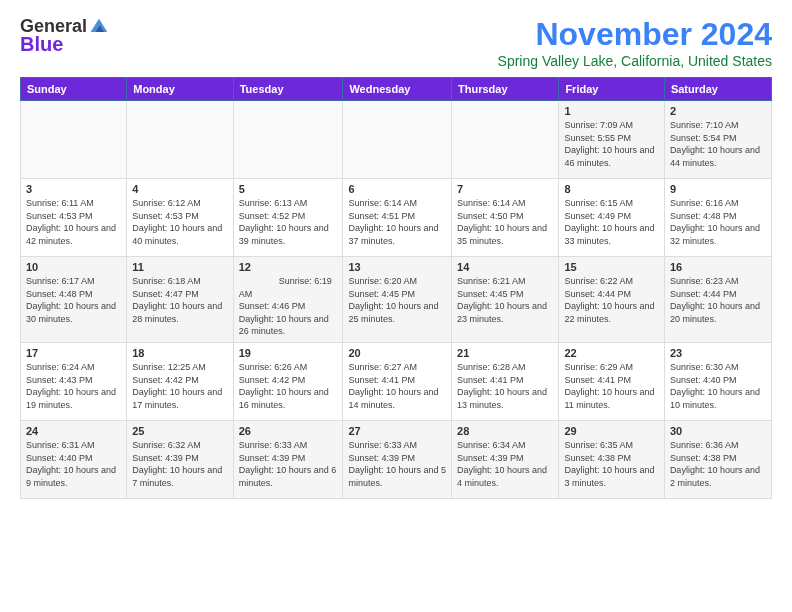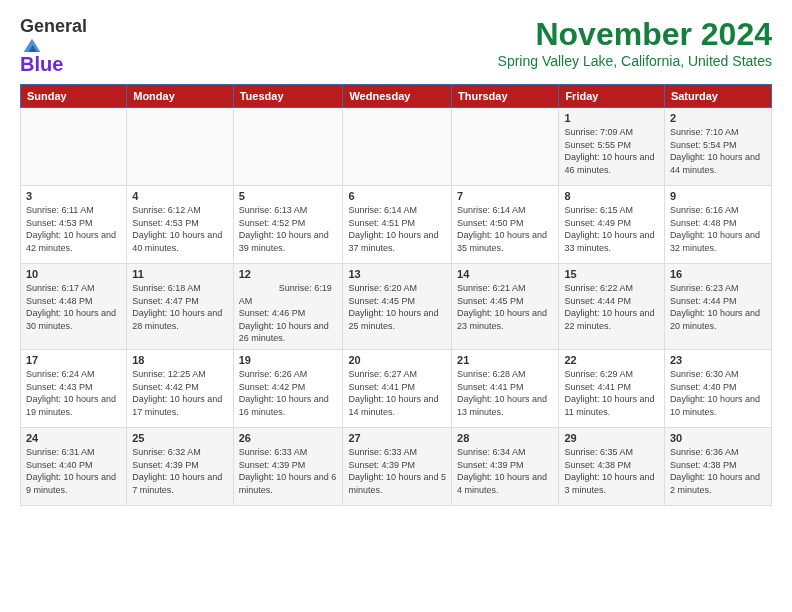--- a/index.html
+++ b/index.html
@@ -20,21 +20,21 @@
       justify-content: space-between;
       margin-bottom: 8px;
     }
     .logo {
       display: flex;
       flex-direction: column;
       align-items: flex-start;
     }
     .logo-text {
       display: flex;
-      flex-direction: column;
+      align-items: center;
     }
     .logo-general {
       font-size: 18px;
       font-weight: bold;
       color: #333;
     }
     .logo-blue {
       font-size: 20px;
       font-weight: bold;
       color: #6d28d9;
@@ -43,33 +43,33 @@
       width: 20px;
       height: 20px;
       margin-left: 2px;
     }
     .title-area {
       text-align: right;
     }
     .month-title {
       font-size: 32px;
       font-weight: bold;
-      color: #15803d;
+      color: #3b82f6;
     }
     .location {
       font-size: 14px;
       color: #15803d;
     }
     table {
       width: 100%;
       border-collapse: collapse;
       font-size: 9.5px;
     }
     thead tr th {
-      background-color: #b91c1c;
+      background-color: #6d28d9;
       color: white;
       text-align: left;
       padding: 5px 6px;
       font-size: 11px;
       font-weight: bold;
       border: 1px solid #3a6aaa;
     }
     tbody tr td {
       border: 1px solid #ddd;
       vertical-align: top;

